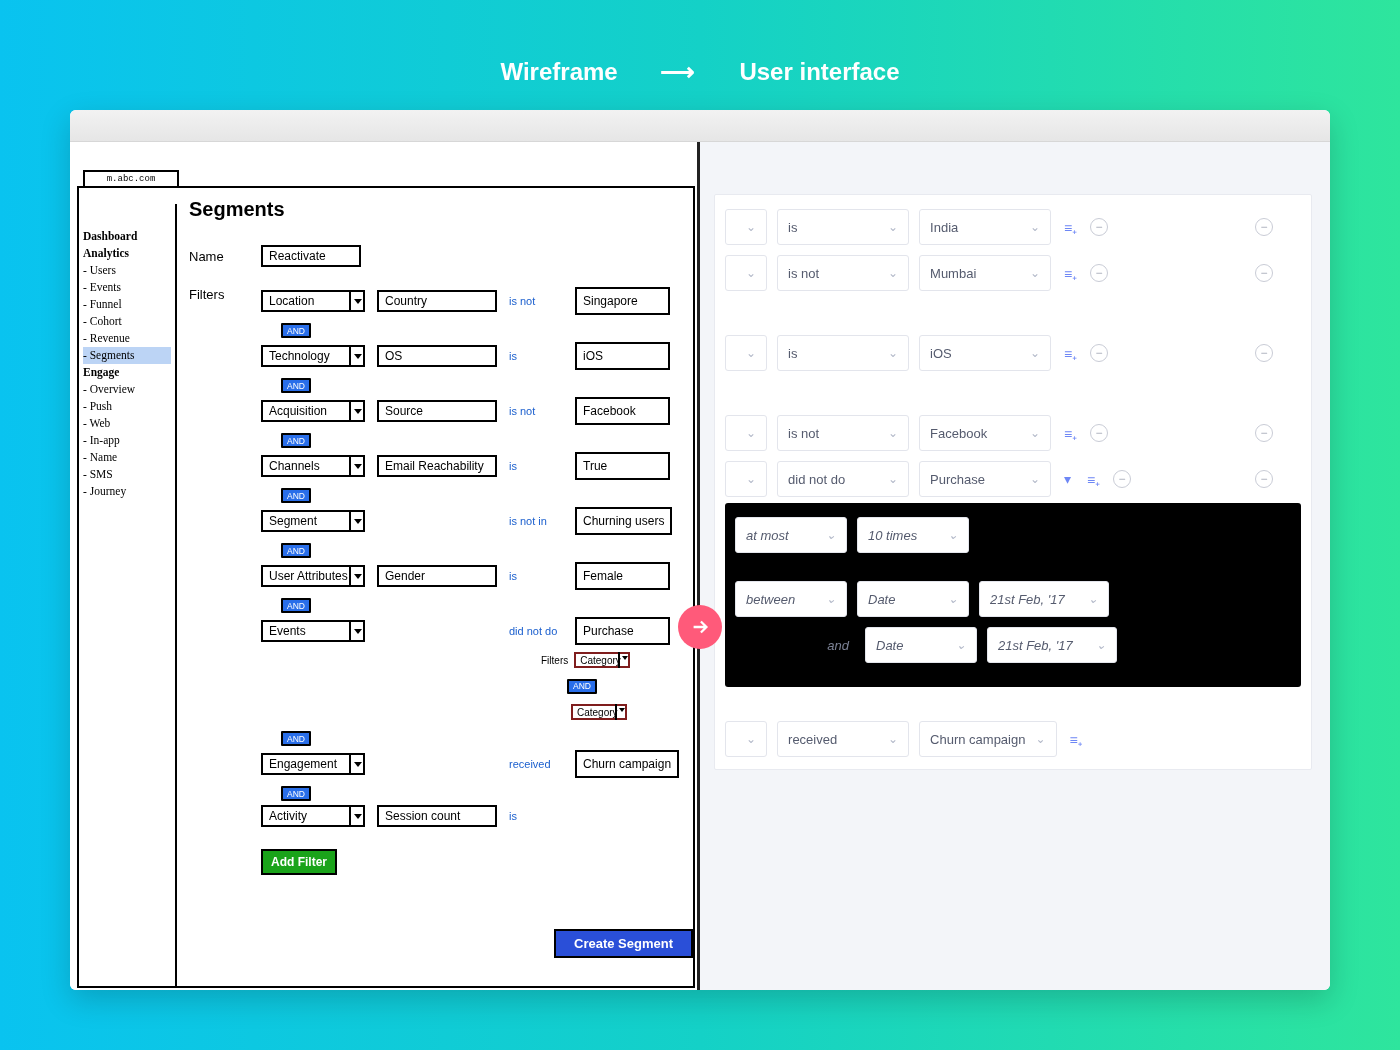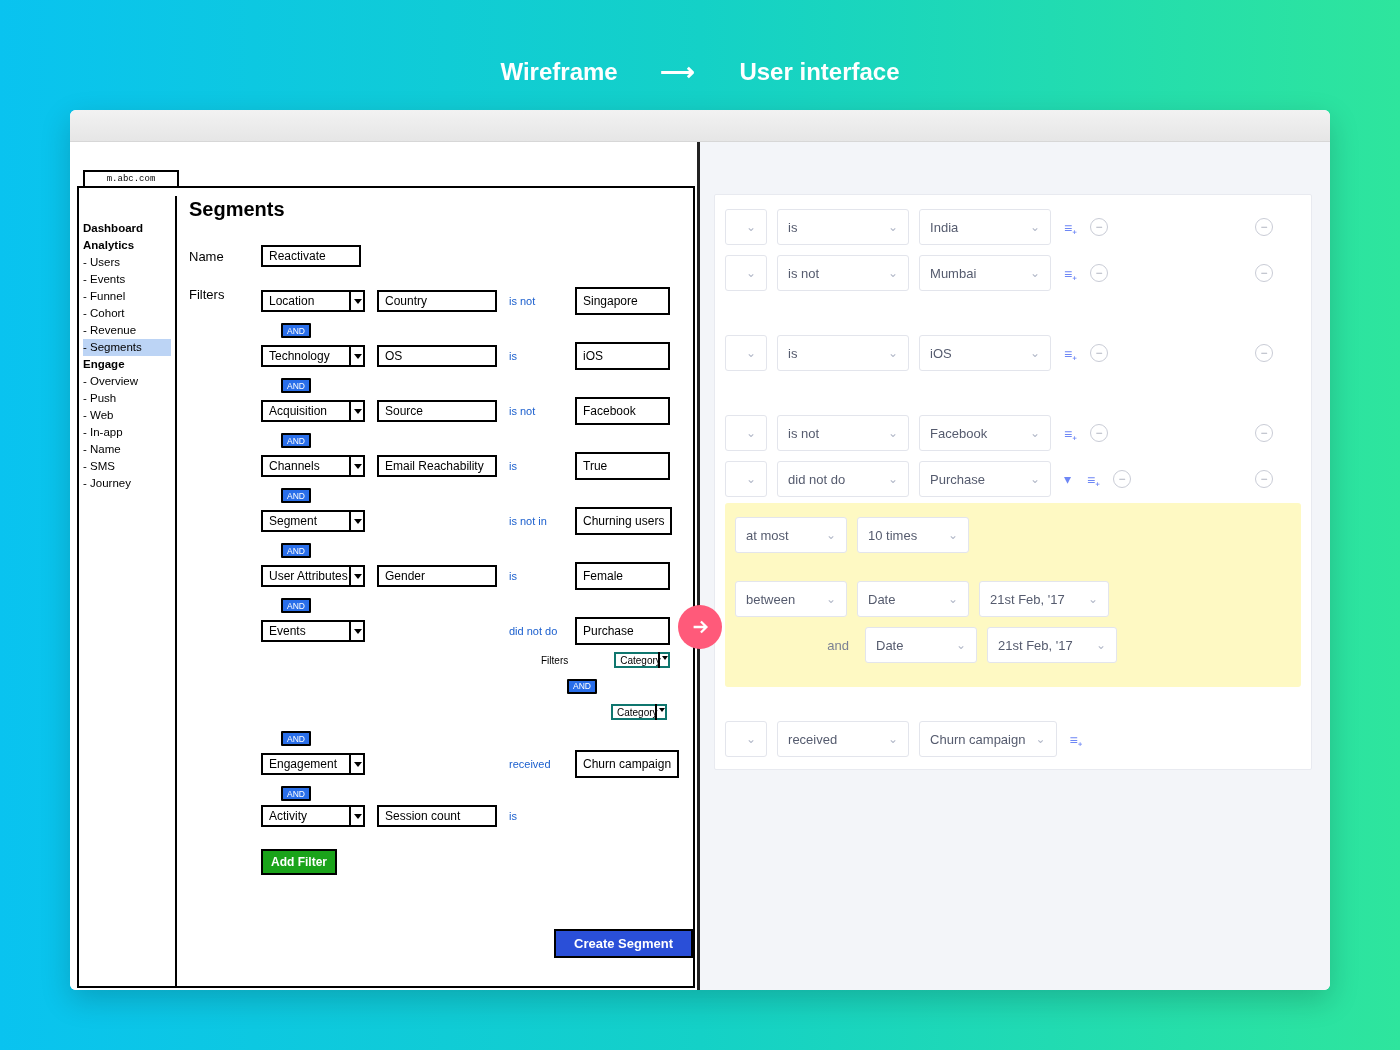--- a/index.html
+++ b/index.html
@@ -24,55 +24,55 @@
   .half.left { border-right: 3px solid #222; background: #fff; }
 
   
   .wf-inner { position: absolute; inset: 14px 2px 2px 5px; }
   .url-box {
     position: absolute; left: 8px; top: 14px; width: 96px; height: 18px;
     border: 2px solid #000; background:#fff; font-size:9px; text-align:center; line-height:15px;
     font-family: "Courier New", monospace;
   }
   .frame { position: absolute; left: 2px; top: 30px; right: 0; bottom: 0; border: 2px solid #000; }
-  .wf-side { position: absolute; left: 0; top: 8px; width: 98px; bottom: 0; border-right: 2px solid #000; padding: 24px 4px; font-size: 11.5px; line-height: 17px; font-family: Liberation Sans, sans-serif; }
+  .wf-side { position: absolute; left: 0; top: 16px; width: 98px; bottom: 0; border-right: 2px solid #000; padding: 24px 4px; font-size: 11.5px; line-height: 17px; font-family: Liberation Serif, serif; }
   .wf-side .hd { font-weight: 700; }
   .wf-side .it::before { content:"- "; }
   .wf-side .it.sel { background:#bcd4f5; }
   .wf-main { position: absolute; left: 98px; right: 0; top: 0; bottom: 0; padding: 10px 12px; font-family: Arial, sans-serif; }
   .wf-title { font-size: 20px; font-weight: 700; margin-bottom: 24px; }
   .wf-row { display: flex; align-items: center; margin-bottom: 4px; min-height: 22px; font-size: 12px; }
   .wf-label { width: 72px; font-size: 13px; }
   .wf-dd { border: 2px solid #000; height: 22px; display:inline-flex; align-items:center; padding: 0 6px; background:#fff; position:relative; margin-right: 12px;}
   .wf-dd.cat { width: 104px; }
   .wf-dd.cat .caret { width: 16px; border-left: 2px solid #000; display:flex; align-items:center; justify-content:center; position:absolute; right:-2px; top:-2px; bottom:-2px;}
   .wf-dd.cat .caret::after { content:""; border-left:4px solid transparent; border-right:4px solid transparent; border-top:5px solid #000;}
   .wf-box { border: 2px solid #000; height: 22px; min-width: 120px; padding: 0 6px; display:inline-flex; align-items:center; margin-right: 12px;}
   .wf-blue { color:#1b5fce; font-size: 11px; min-width: 56px; display:inline-flex; align-items:center; justify-content:flex-start; margin-right: 10px;}
   .wf-and-holder { display:flex; align-items:flex-start; }
   .wf-and { width: 30px; height: 15px; background:#296ee9; color:#fff; font-size:8.5px; display:flex; align-items:center; justify-content:center; border:2px solid #000; margin: 4px 0 4px 20px; border-radius:1px;}
   .wf-btn-add { display:inline-block; background:#1aa31a; color:#fff; border:2px solid #000; padding:4px 8px; font-size:12px; font-weight:600; margin-top: 14px;}
   .wf-btn-create { position:absolute; right: 0; bottom: 28px; background:#2a4fd8; color:#fff; border:2px solid #000; padding:5px 18px; font-size:13px; font-weight:600;}
   .wf-row .val { border:2px solid #000; height:22px; padding:12px 6px; display:inline-flex; align-items:center; min-width: 95px; }
   .wf-subrow { font-size: 10px; }
-  .wf-mini-dd { border:2px solid #0f766e; height:16px; width:56px; display:inline-flex; align-items:center; padding:0 4px; position:relative;margin-left:40px; }
+  .wf-mini-dd { border:2px solid #7f1d1d; height:16px; width:56px; display:inline-flex; align-items:center; padding:0 4px; position:relative; }
   .wf-mini-dd .caret { position:absolute; right:-2px; top:-2px; bottom:-2px; width:12px; border-left:2px solid #000; }
   .wf-mini-dd .caret::after { content:""; position:absolute; left:2px; top:4px; border-left:3px solid transparent; border-right:3px solid transparent; border-top:4px solid #000;}
 
   
   .ui-root { position:absolute; inset:0; background:#f3f5f9; padding-top: 40px; }
   .ui-panel { background:#fff; border:1px solid #e8eaf0; border-radius:2px; margin: 12px 18px 18px 14px; padding: 14px 10px; }
   .ui-row { display:flex; align-items:center; gap:10px; margin-bottom: 10px; }
   .ui-sel { flex: 0 0 auto; background:#fff; border:1px solid #e3e5ec; height:36px; border-radius:3px; display:flex; align-items:center; padding: 0 10px; font-size:13px; color:#555b6e; position:relative; min-width: 132px; justify-content: space-between;}
   .ui-sel.narrow { min-width: 42px; }
   .ui-sel .chev { color:#b3b9c9; font-size:12px; margin-left:10px;}
   .ui-icon-btn { color:#6e87f5; font-size:14px; padding:0 3px; cursor:pointer;}
   .ui-circ { width:18px; height:18px; border:1px solid #c9ccd6; border-radius:50%; display:flex; align-items:center; justify-content:center; color:#a9adbb; font-size:12px; cursor:pointer;}
   .ui-end-circ { position:absolute; right: 28px; }
-  .ui-datesect { background:#fef9c3; border-radius:3px; padding: 14px 10px; margin-top: -4px;}
+  .ui-datesect { background:#000000; border-radius:3px; padding: 14px 10px; margin-top: -4px; font-style: italic;}
   .ui-andlbl { font-size:13px; color:#7b8194; min-width:70px; text-align:right; padding-right:6px;}
 
   
   .badge { position:absolute; left: calc(50% - 22px); top: 495px; width:44px; height:44px; border-radius:50%; background:#ff5a7a; display:flex; align-items:center; justify-content:center; z-index:5;}
   .badge svg { stroke:#fff; }
 </style>
 </head>
 <body>
 
 <div class="header-labels">

